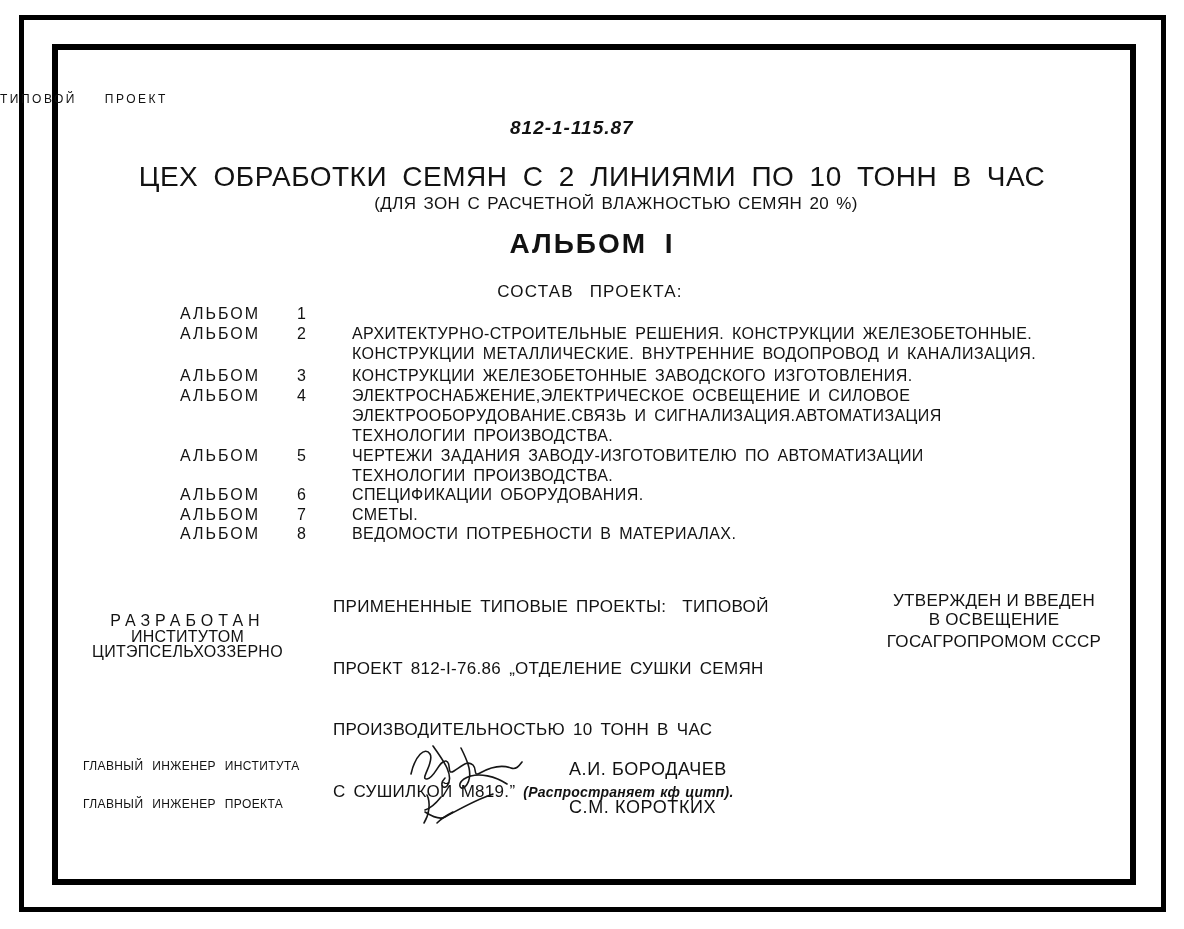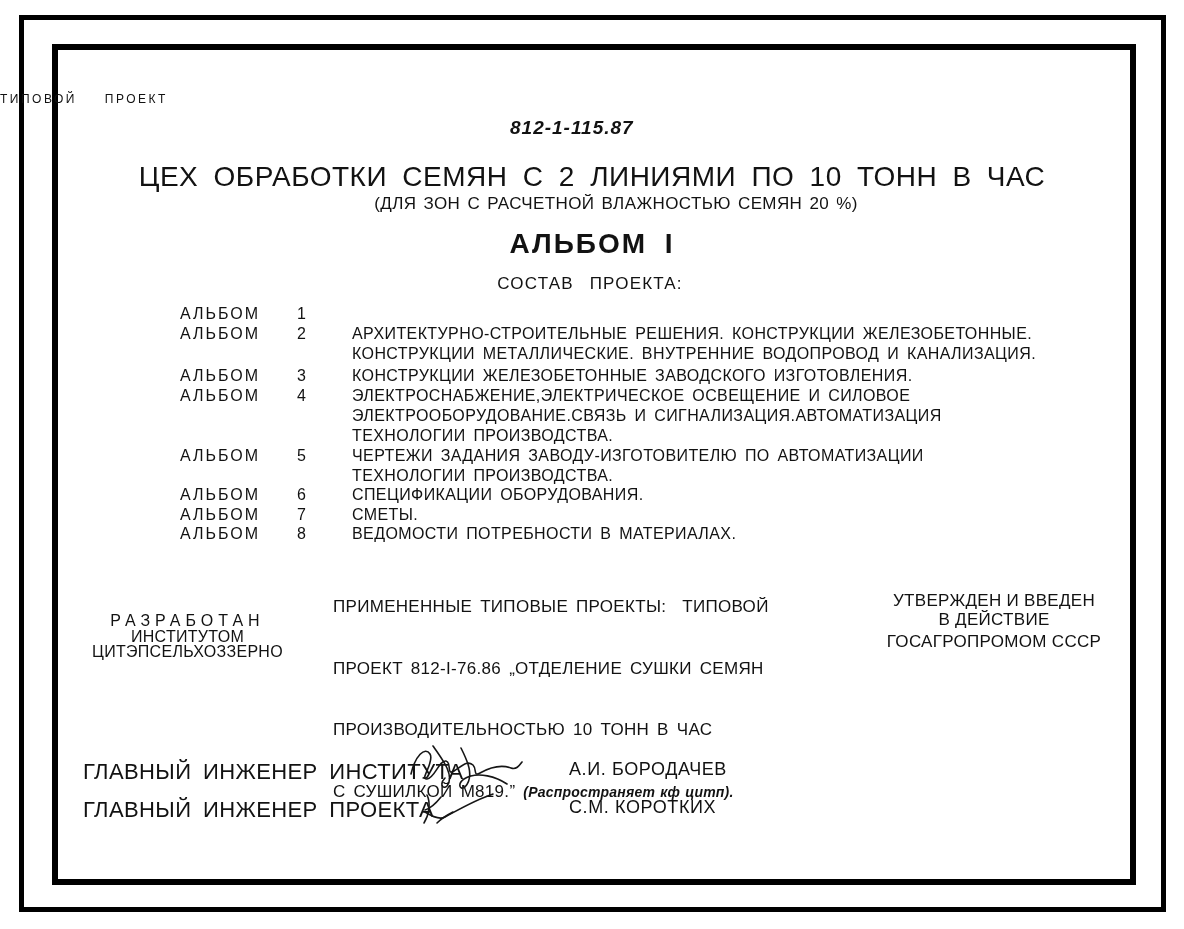--- a/index.html
+++ b/index.html
@@ -29,21 +29,21 @@
   }
   .subtitle{
     position:absolute;left:0;top:194px;width:1184px;text-align:center;
     font-size:17px;letter-spacing:.4px;word-spacing:2px;padding-left:24px;
   }
   .album-title{
     position:absolute;left:0;top:228px;width:1184px;text-align:center;
     font-size:28px;letter-spacing:2px;word-spacing:8px;font-weight:bold;
   }
   .contents-heading{
-    position:absolute;left:0;top:274px;width:1180px;text-align:center;
+    position:absolute;left:0;top:282px;width:1180px;text-align:center;
     font-size:17px;letter-spacing:1.2px;word-spacing:10px;
   }
   .album-row{
     position:absolute;left:180px;display:flex;align-items:flex-start;
     font-size:16px;letter-spacing:.4px;line-height:20px;
   }
   .alb-label{width:115px;letter-spacing:2px;flex:none;}
   .alb-num{width:55px;flex:none;padding-left:2px;}
   .alb-desc{width:770px;word-spacing:3px;}
   .r1{top:304px}.r2{top:324px}.r3{top:366px}.r4{top:386px}
@@ -60,21 +60,21 @@
   .developed{
     position:absolute;left:70px;top:613px;width:235px;text-align:center;
     font-size:16px;line-height:15.5px;letter-spacing:.3px;
   }
   .developed .sp{letter-spacing:5px;}
   .approved{
     position:absolute;left:834px;top:591px;width:320px;text-align:center;
     font-size:17px;line-height:19px;letter-spacing:.3px;
   }
   .approved .gap{margin-top:3px;}
-  .sig-role{position:absolute;left:83px;font-size:22px;letter-spacing:.4px;word-spacing:5px;}
+  .sig-role{position:absolute;left:83px;font-size:12px;letter-spacing:.4px;word-spacing:5px;}
   .sig-name{position:absolute;left:548px;font-size:18px;letter-spacing:.6px;margin-left:21px;}
   .row1{top:759px}.row2{top:797px}
   .sig-svg{position:absolute;}
   .sig1{left:403px;top:740px;}
   .sig2{left:413px;top:789px;}
   svg path{fill:none;stroke:#161616;stroke-width:1.6;stroke-linecap:round;}
 </style>
 </head>
 <body>
 
@@ -154,21 +154,21 @@
 </div>
 
 <div class="developed">
   <div class="sp">РАЗРАБОТАН</div>
   <div>ИНСТИТУТОМ</div>
   <div>ЦИТЭПСЕЛЬХОЗЗЕРНО</div>
 </div>
 
 <div class="approved">
   <div>УТВЕРЖДЕН И ВВЕДЕН</div>
-  <div>В ДЕЙСТВИЕ</div>
+  <div>В ОСВЕЩЕНИЕ</div>
   <div class="gap">ГОСАГРОПРОМОМ СССР</div>
 </div>
 
 <div class="sig-role row1">ГЛАВНЫЙ ИНЖЕНЕР ИНСТИТУТА</div>
 <div class="sig-name row1">А.И. БОРОДАЧЕВ</div>
 <div class="sig-role row2">ГЛАВНЫЙ ИНЖЕНЕР ПРОЕКТА</div>
 <div class="sig-name row2">С.М. КОРОТКИХ</div>
 
 <div class="sig-svg sig1">
   <svg width="122" height="52" viewBox="0 0 122 52">

